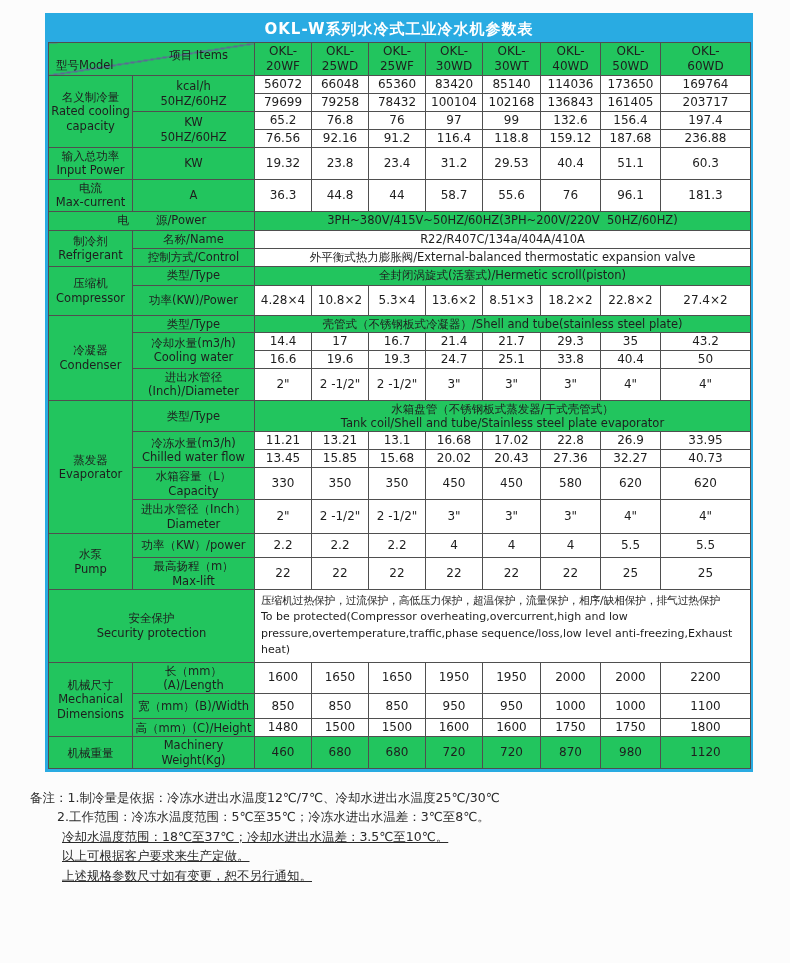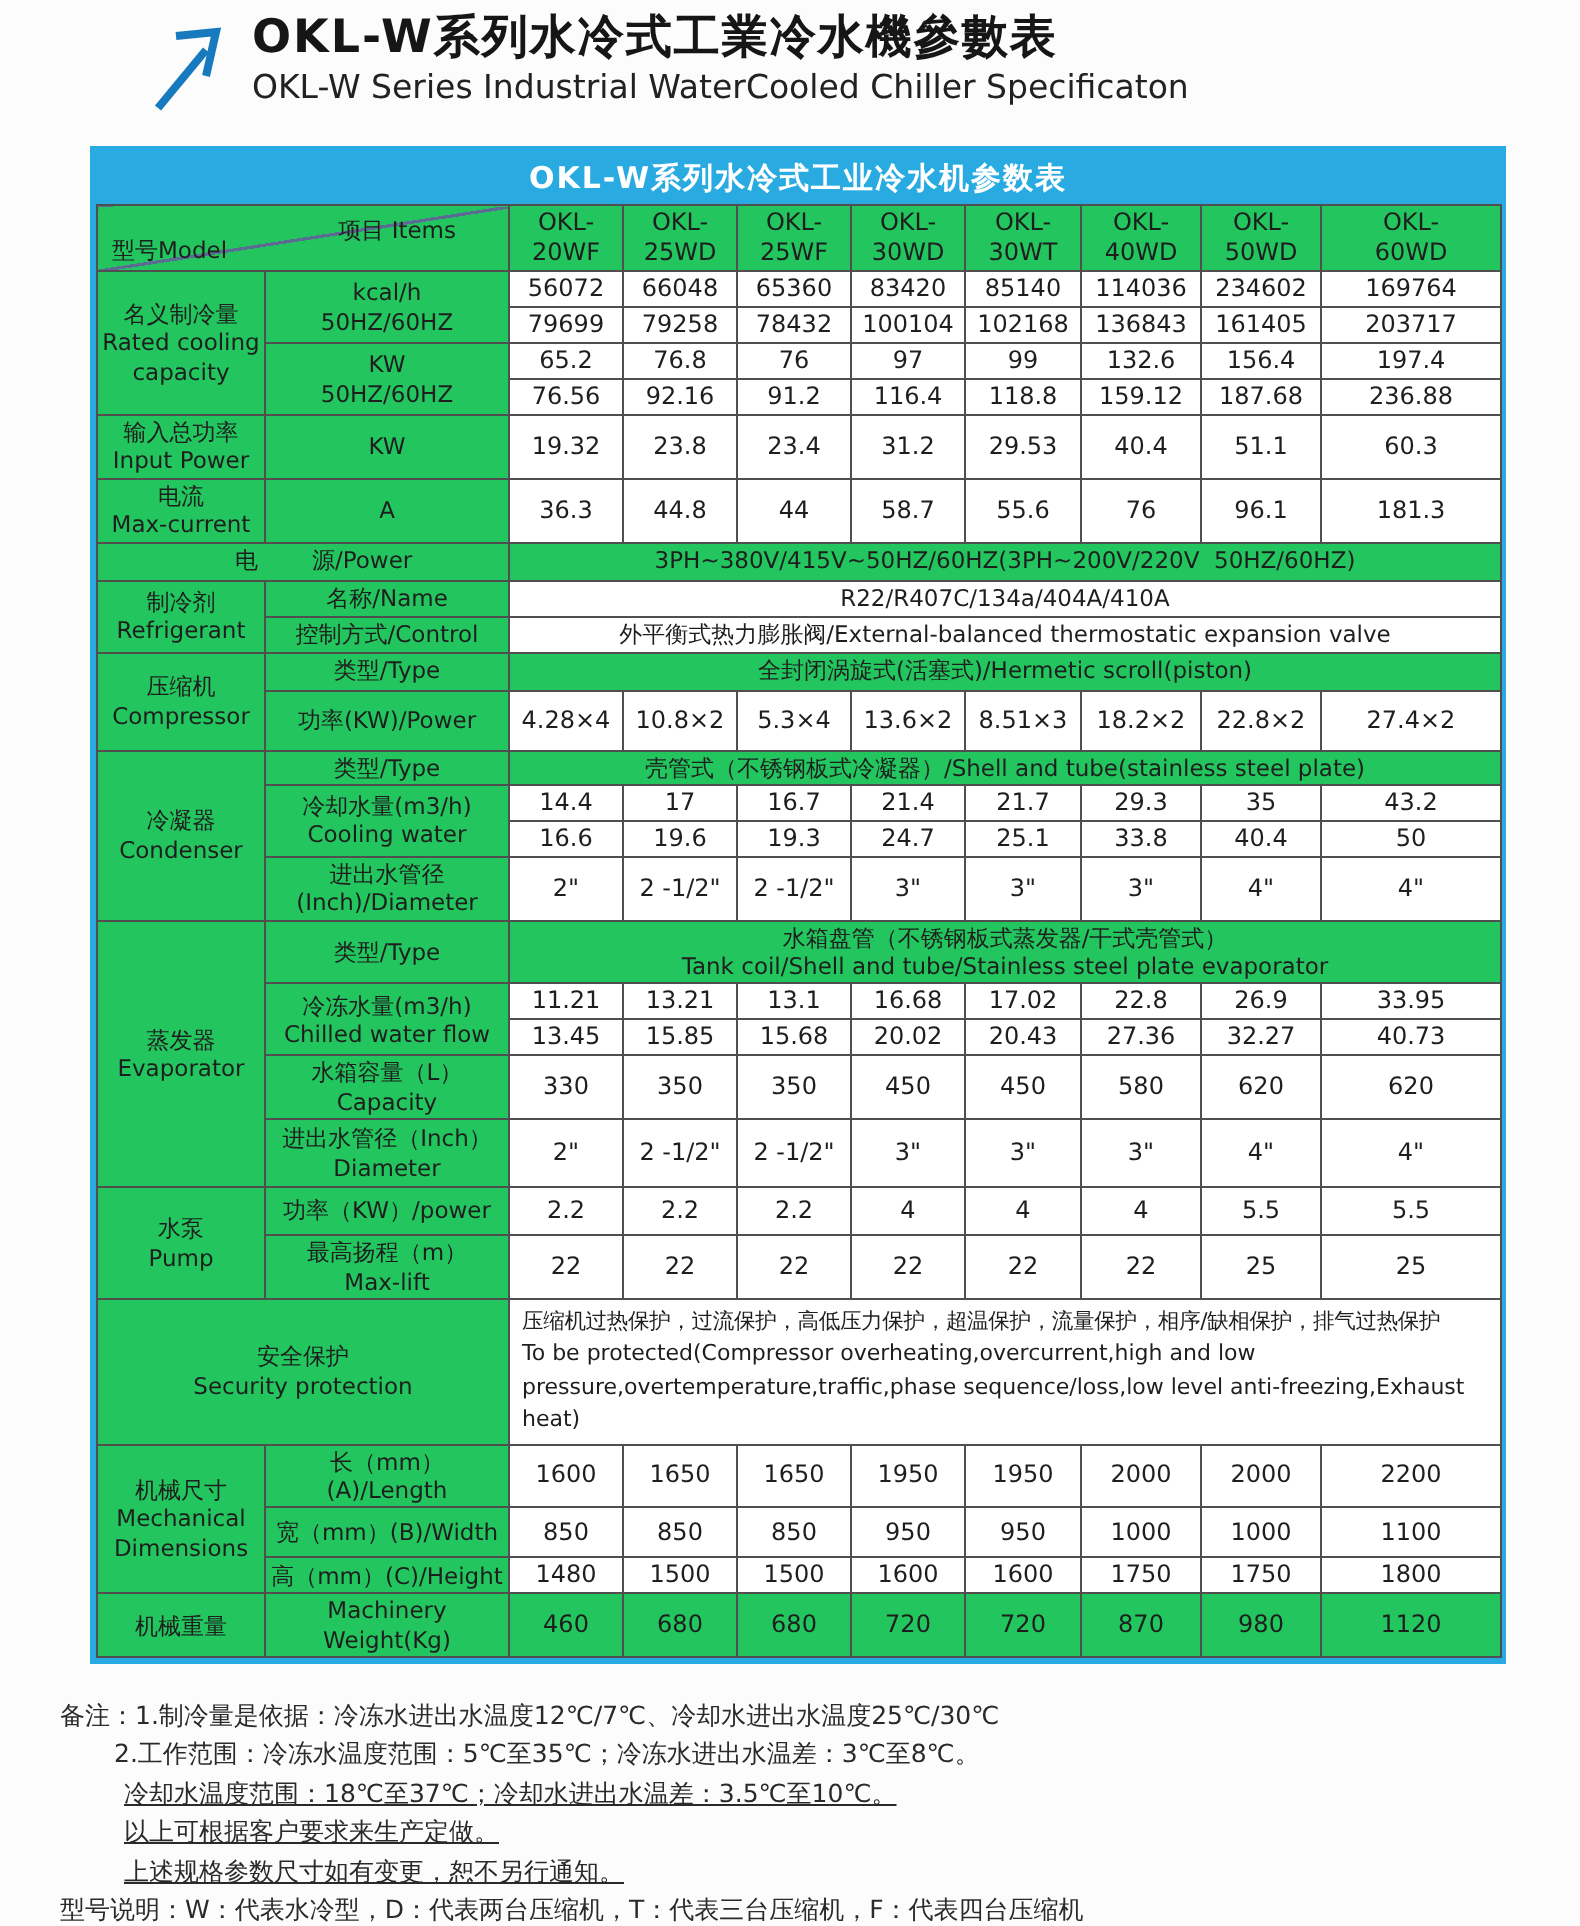--- a/index.html
+++ b/index.html
@@ -41,30 +41,20 @@
   .notes p{margin:0;}
   .nz{font-size:12.5px;line-height:1.55;color:#2a2a2a;}
   .ind1{padding-left:27px;}
   .ind2{padding-left:32px;text-decoration:underline;}
 </style>
 </head>
 <body>
 
 <div class="page">
 
-  <div class="hdr">
-    <svg class="arrow" viewBox="0 0 50 52" fill="none" xmlns="http://www.w3.org/2000/svg">
-      <path d="M7 46 L31 17" stroke="#1779be" stroke-width="4"></path>
-      <path d="M16 10 L36 8 L31 30" stroke="#1779be" stroke-width="4" fill="none"></path>
-    </svg>
-    <div class="titles">
-      <div class="title-zh">OKL-W系列水冷式工業冷水機參數表</div>
-      <div class="title-en">OKL-W Series Industrial WaterCooled Chiller Specificaton</div>
-    </div>
-  </div>
 
   <div class="tbl-wrap">
     <div class="banner">OKL-W系列水冷式工业冷水机参数表</div>
     <table>
       <colgroup>
         <col style="width:84px">
           <col style="width:122px">
         <col style="width:57px">
           <col style="width:57px">
           <col style="width:57px">
@@ -123,21 +113,21 @@
         <td rowspan="2" class="g lab">
               <span class="ln">kcal/h</span>
               <span class="ln">50HZ/60HZ</span>
             </td>
         <td>56072</td>
         <td>66048</td>
         <td>65360</td>
         <td>83420</td>
         <td>85140</td>
         <td>114036</td>
-        <td>234602</td>
+        <td>173650</td>
         <td>169764</td>
       </tr>
       <tr class="h17">
         <td>79699</td>
         <td>79258</td>
         <td>78432</td>
         <td>100104</td>
         <td>102168</td>
         <td>136843</td>
         <td>161405</td>
@@ -449,17 +439,16 @@
       </tbody>
     </table>
   </div>
 
   <div class="notes">
     <p class="nz">备注：1.制冷量是依据：冷冻水进出水温度12℃/7℃、冷却水进出水温度25℃/30℃</p>
     <p class="nz ind1">2.工作范围：冷冻水温度范围：5℃至35℃；冷冻水进出水温差：3℃至8℃。</p>
     <p class="nz ind2">冷却水温度范围：18℃至37℃；冷却水进出水温差：3.5℃至10℃。</p>
     <p class="nz ind2">以上可根据客户要求来生产定做。</p>
     <p class="nz ind2">上述规格参数尺寸如有变更，恕不另行通知。</p>
-    <p class="nz">型号说明：W：代表水冷型，D：代表两台压缩机，T：代表三台压缩机，F：代表四台压缩机</p>
 
   </div>
 
 </div>
 
 </body></html>

